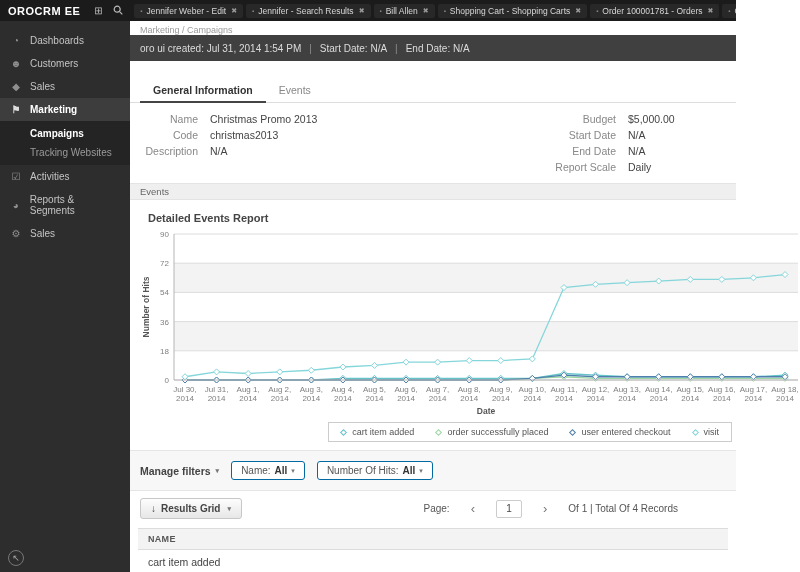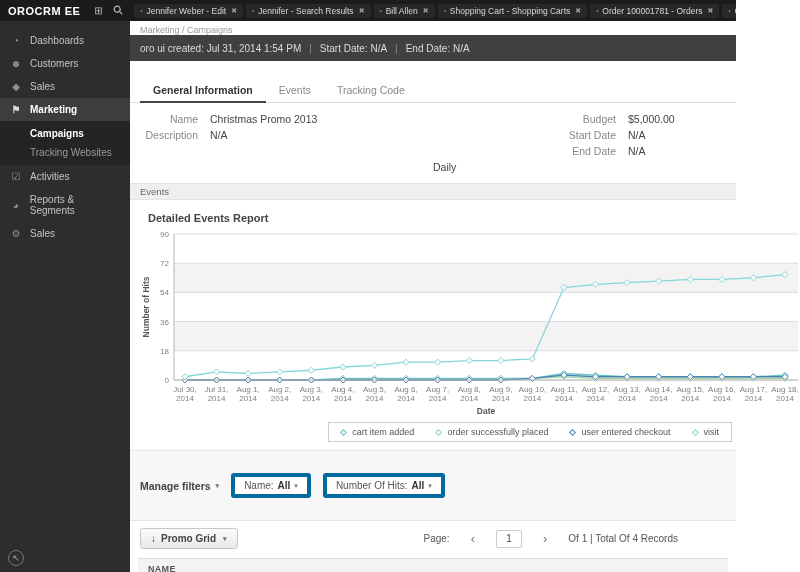--- a/index.html
+++ b/index.html
@@ -59,24 +59,24 @@
   #events-chart{display:block;margin-top:4px}
   .tick{font-size:8px;fill:#808080}
   .axis-title{font-size:8.5px;font-weight:bold;fill:#555}
   .chart-legend{display:flex;align-items:center;gap:22px;margin:2px 4px 0 auto;width:fit-content;
     border:1px solid #ccc;background:#fff;padding:4px 12px;font-size:9px;color:#555}
   .legend-item{display:flex;align-items:center;gap:6px}
   .diamond{width:5px;height:5px;border:1px solid;background:#fff;display:inline-block;transform:rotate(45deg)}
 
   
   .filter-bar{background:#f7f7f7;border-top:1px solid #e5e5e5;border-bottom:1px solid #e5e5e5;
-    display:flex;gap:12px;padding:22px 10px;margin-top:8px}
+    display:flex;gap:12px;padding:10px 10px;margin-top:8px}
   .manage-filters{font-size:10.5px;font-weight:bold;color:#444;display:flex;gap:5px;align-items:center;cursor:pointer}
   .caret{font-size:7px;color:#777}
-  .filter-chip{background:#fff;border:4px solid #0369a1;border-radius:3px;font-size:10px;color:#555;
+  .filter-chip{background:#fff;border:1px solid #0369a1;border-radius:3px;font-size:10px;color:#555;
     padding:3px 9px;display:flex;gap:4px;align-items:center;cursor:pointer}
   .filter-chip .f-val{font-weight:bold;color:#333}
 
   .grid-toolbar{display:flex;align-items:center;padding:7px 10px}
   .export-btn{display:flex;align-items:center;gap:5px;font-size:10px;font-weight:bold;color:#444;
     background:linear-gradient(#fdfdfd,#e7e7e7);border:1px solid #c7c7c7;border-radius:3px;
     padding:4px 10px;cursor:pointer}
   .export-btn .caret{margin-left:2px}
   .pagination{margin-left:auto;display:flex;align-items:center;gap:19px;font-size:10px;color:#555;padding-right:48px}
   .pg-btn{color:#777;font-size:13px;line-height:10px;cursor:pointer;padding:0 2px}
@@ -182,48 +182,52 @@
         <span>oro ui created: Jul 31, 2014 1:54 PM</span>
         <span class="meta-sep">|</span>
         <span>Start Date: N/A</span>
         <span class="meta-sep">|</span>
         <span>End Date: N/A</span>
       </div>
 
       <div class="page-tabs">
         <div class="page-tab active">General Information</div>
         <div class="page-tab">Events</div>
-        <div class="page-tab">Tracking Code</div>
       </div>
 
       <div class="info">
         <div class="info-col">
           <div class="info-row">
               <span class="lbl">Name</span>
               <span class="val">Christmas Promo 2013</span>
             </div>
           <div class="info-row">
+              <span class="lbl">Code</span>
+              <span class="val">christmas2013</span>
+            </div>
+          <div class="info-row">
               <span class="lbl">Description</span>
               <span class="val">N/A</span>
             </div>
         </div>
         <div class="info-col right">
           <div class="info-row">
               <span class="lbl">Budget</span>
               <span class="val">$5,000.00</span>
             </div>
           <div class="info-row">
               <span class="lbl">Start Date</span>
               <span class="val">N/A</span>
             </div>
           <div class="info-row">
               <span class="lbl">End Date</span>
               <span class="val">N/A</span>
             </div>
           <div class="info-row">
+              <span class="lbl">Report Scale</span>
               <span class="val">Daily</span>
             </div>
         </div>
       </div>
 
       <div class="events-bar">Events</div>
 
       <div class="chart-section">
         <div class="chart-title">Detailed Events Report</div>
         <svg id="events-chart" width="658" height="192" viewBox="0 0 658 192">
@@ -386,21 +390,21 @@
         <div class="filter-chip">
           <span>Number Of Hits:</span>
           <span class="f-val">All</span>
           <span class="caret">▾</span>
         </div>
       </div>
 
       <div class="grid-toolbar">
         <div class="export-btn">
           <span>↓</span>
-          <span>Promo Grid</span>
+          <span>Results Grid</span>
           <span class="caret">▾</span>
         </div>
         <div class="pagination">
           <span>Page:</span>
           <span class="pg-btn">‹</span>
           <input class="pg-input" value="1" style="">
           <span class="pg-btn">›</span>
           <span>Of 1 | Total Of 4 Records</span>
         </div>
       </div>

